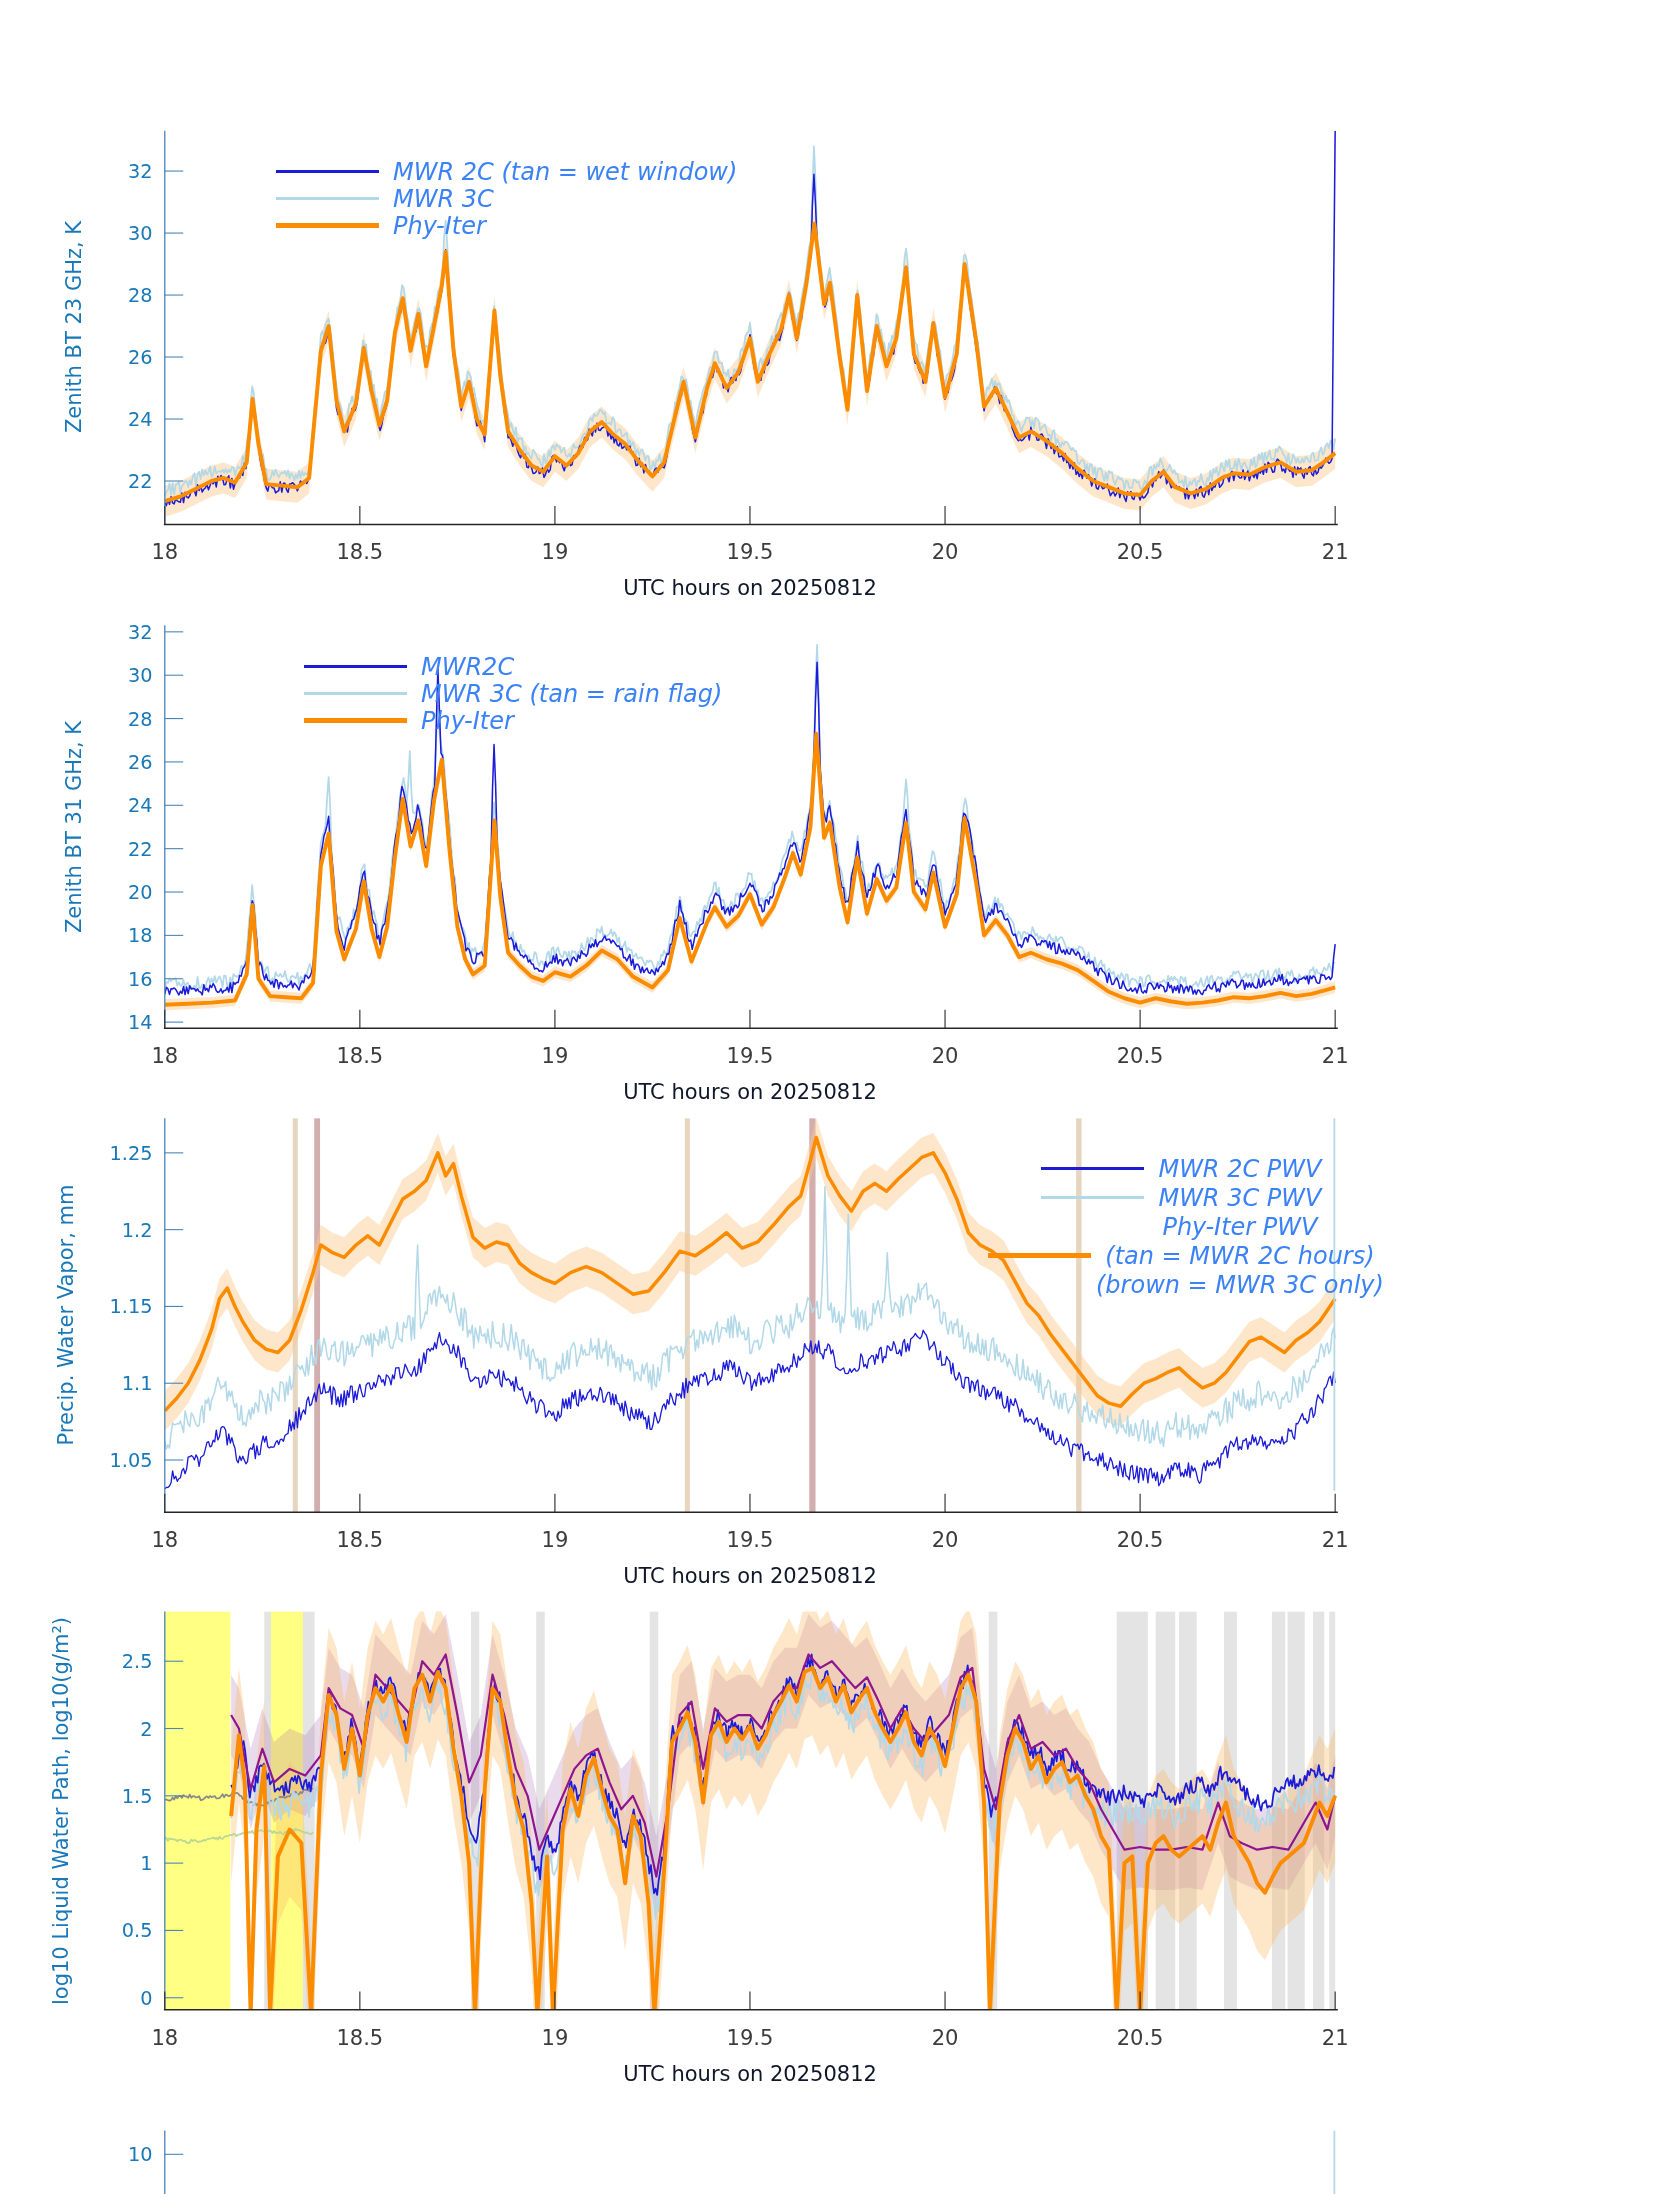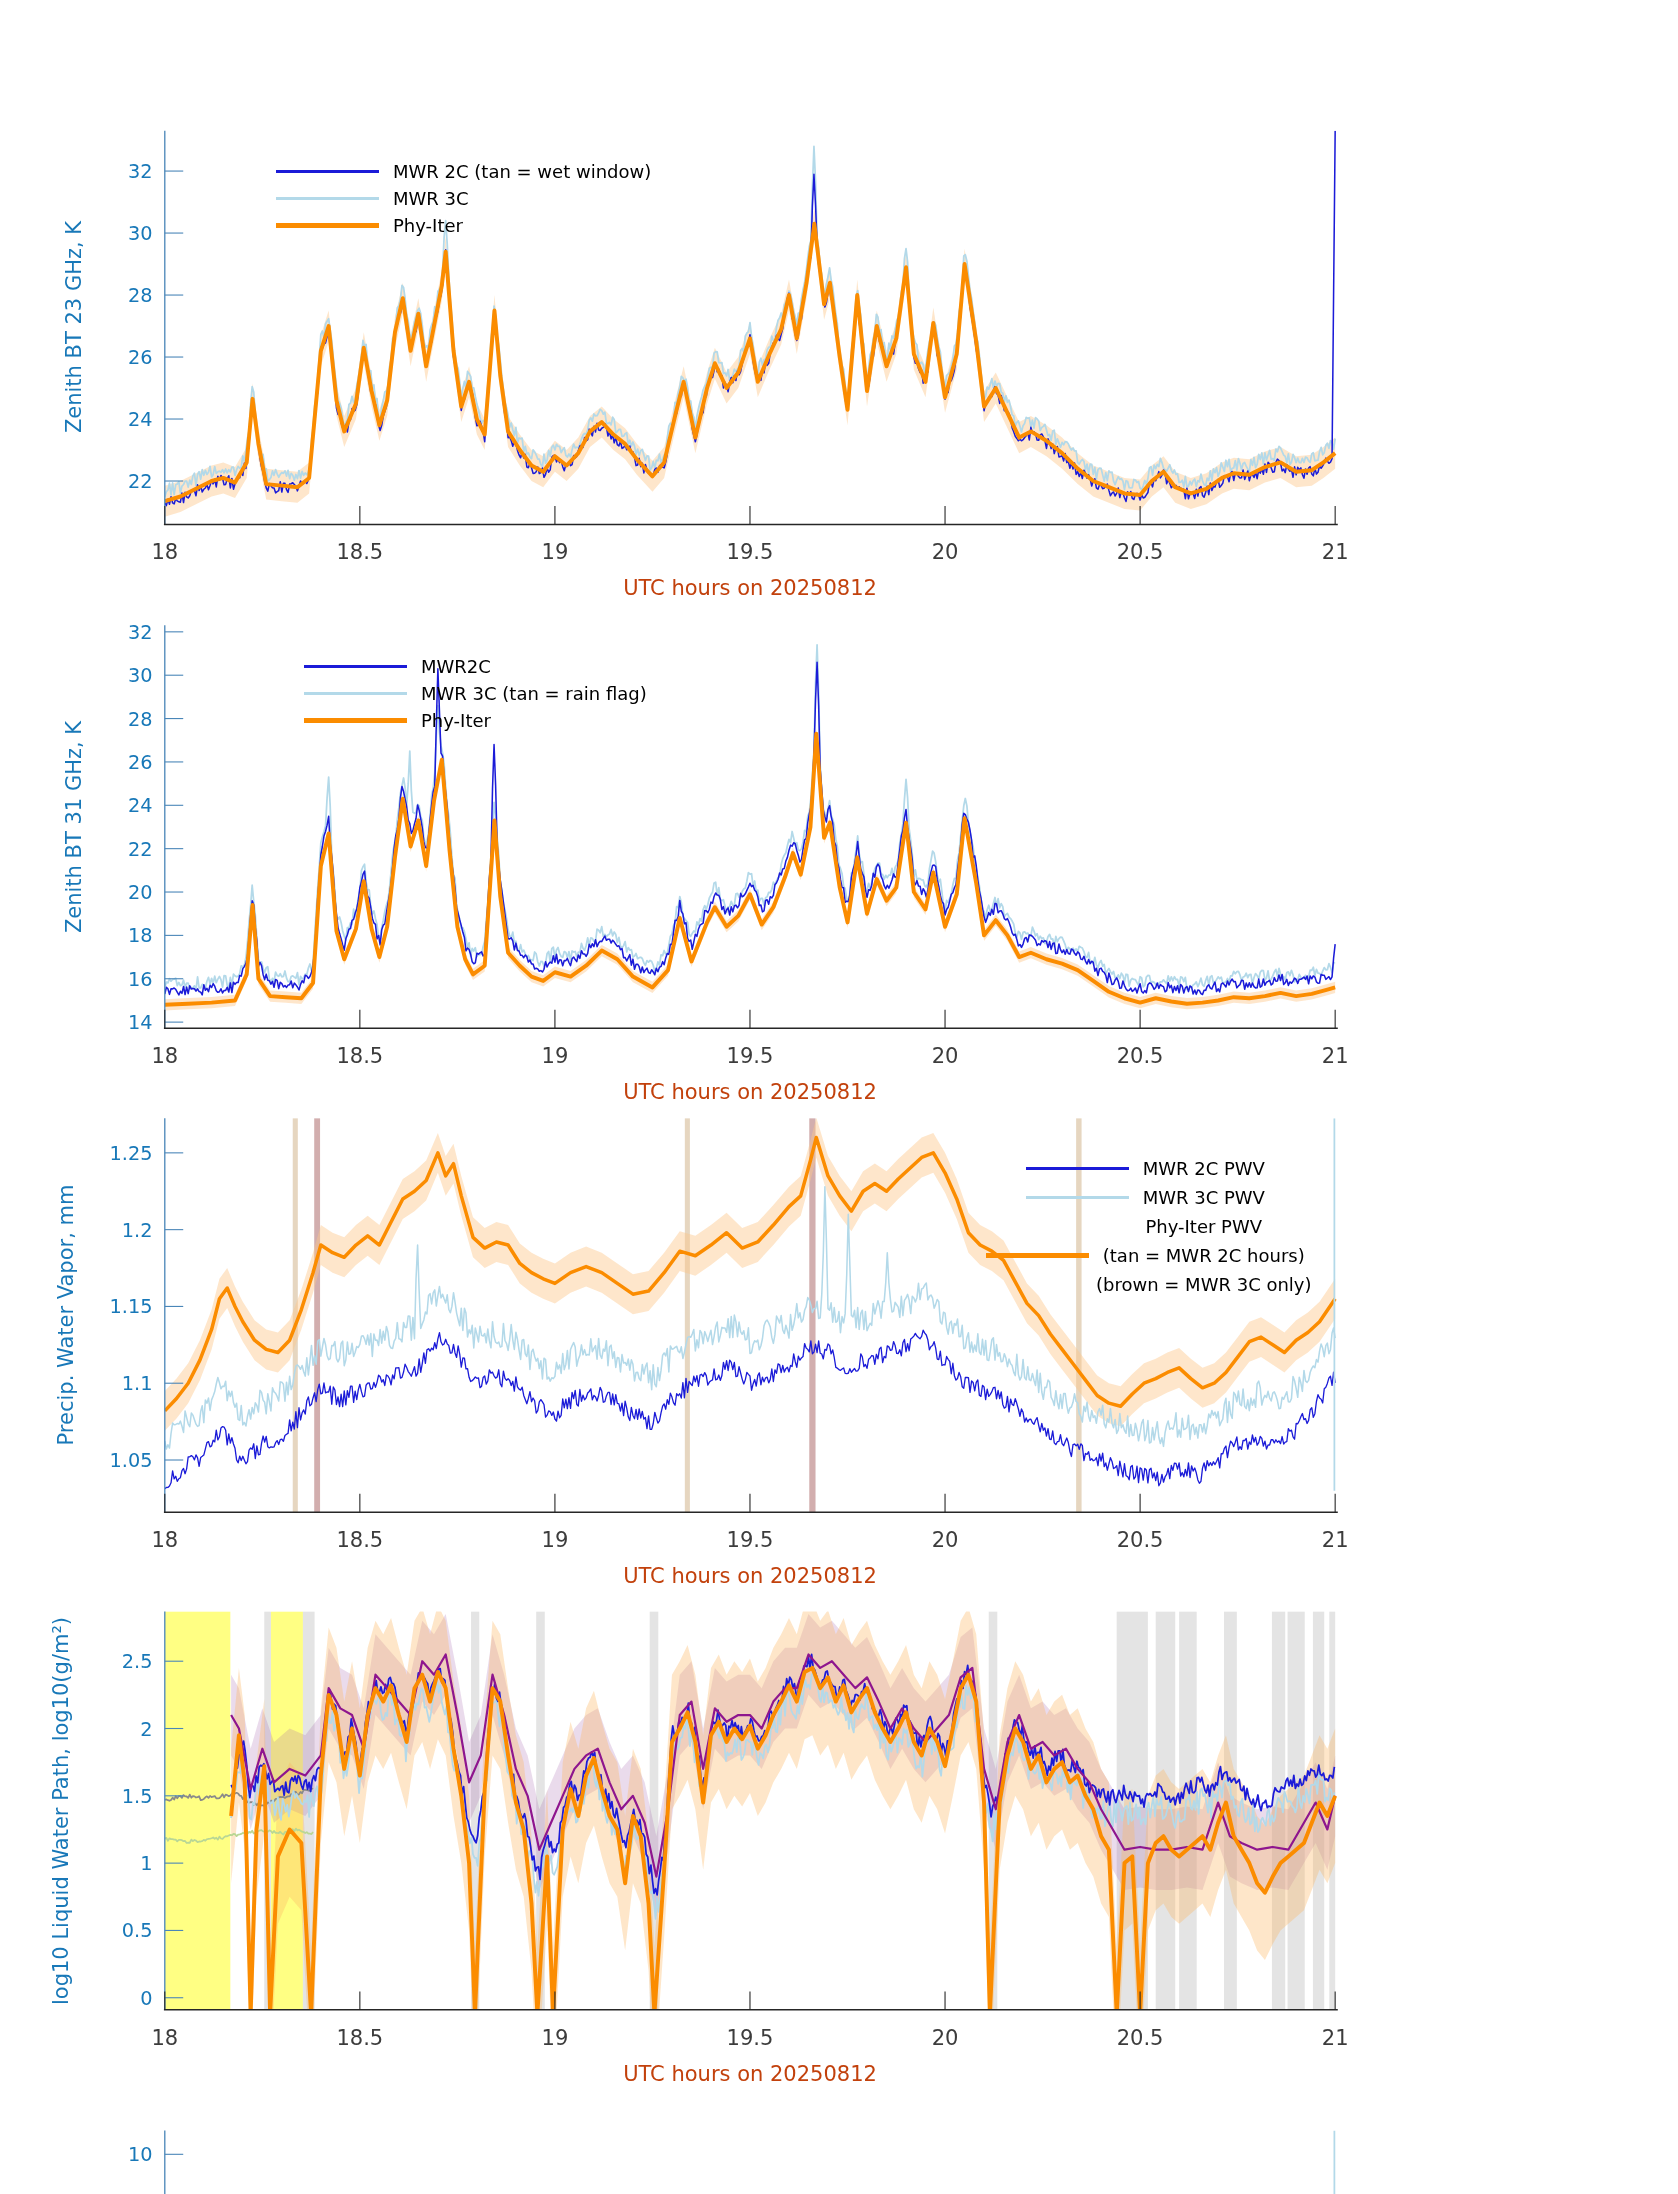--- a/index.html
+++ b/index.html
@@ -1,28 +1,28 @@
 <!DOCTYPE html>
 <html style="font-size:7px"><head>
 <meta charset="utf-8">
 <style>
   html,body{margin:0;padding:0;background:#fff;}
   #figure{position:relative;width:1679px;height:2633px;background:#ffffff;
           font-family:"DejaVu Sans","Liberation Sans",sans-serif;overflow:hidden;}
   #chart{position:absolute;left:0;top:0;}
   .ylabel{position:absolute;color:#1878b8;font-size:21px;
           transform:translate(-50%,-50%) rotate(-90deg);white-space:nowrap;}
-  .xlabel{position:absolute;color:#c2410c;font-size:21px;
+  .xlabel{position:absolute;color:#0f172a;font-size:21px;
           transform:translate(-50%,-50%);white-space:nowrap;}
   .legend{position:absolute;}
   .lrow{display:flex;align-items:center;height:27px;}
   #legend-3 .lrow{height:29px;justify-content:center;}
   #legend-4 .lrow{height:31px;}
   .sw{width:103px;margin-right:14px;flex:none;height:2.2px;background:transparent;}
-  .ltxt{font-size:18px;color:#000000;white-space:nowrap;}
+  .ltxt{font-size:24px;color:#3b82f6;white-space:nowrap;font-style:italic;}
 </style>
 </head>
 <body>
 
 <div id="figure">
   <svg id="chart" width="1679" height="2633" viewBox="0 0 3825 6000">
       <g>
         <clipPath id="cp0">
           <rect x="375" y="298" width="2673" height="897"></rect>
         </clipPath>

